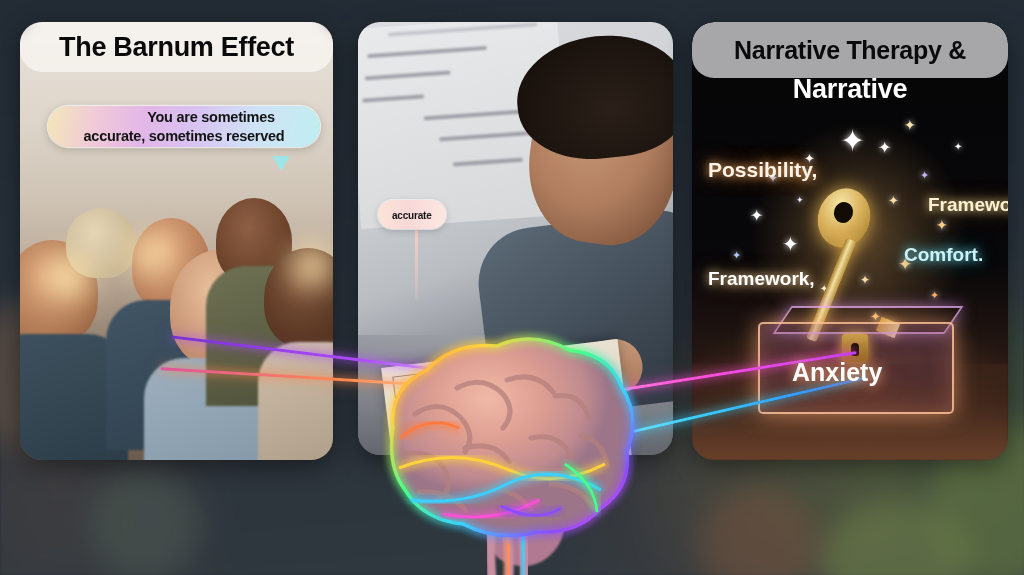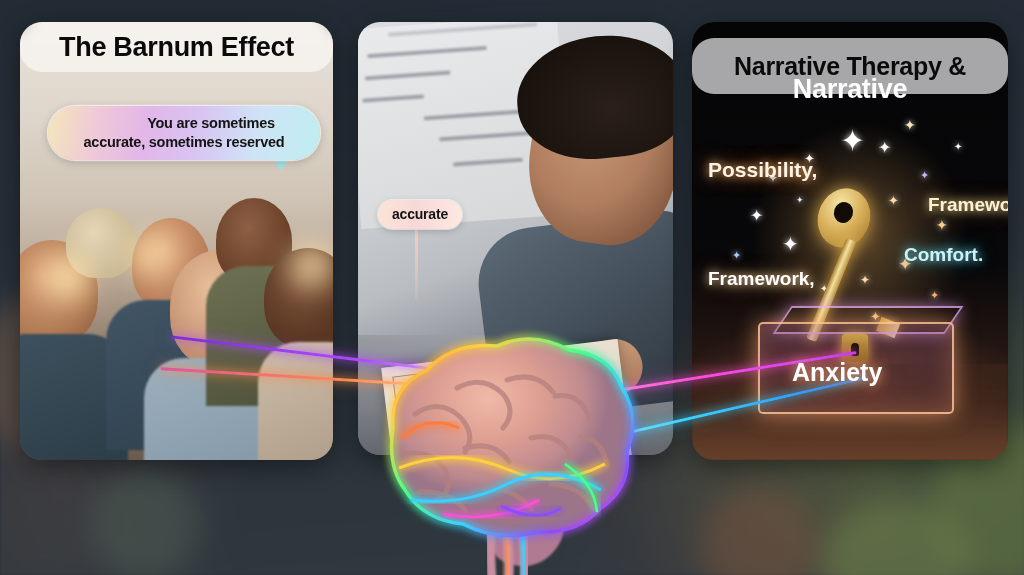--- a/index.html
+++ b/index.html
@@ -56,21 +56,21 @@
       radial-gradient(circle 22px at 128px 230px, rgba(255,228,175,.85), rgba(255,220,160,0) 70%),
       radial-gradient(circle 20px at 206px 238px, rgba(255,230,180,.75), rgba(255,220,160,0) 70%),
       radial-gradient(circle 24px at 292px 248px, rgba(255,228,175,.8), rgba(255,220,160,0) 70%),
       linear-gradient(180deg,#e8e2d9 0%,#ded6cb 22%,#cfc4b5 40%,#b9a795 58%,#8f7d6c 75%,#6b5a4e 100%);
   }
   
   .person{ position:absolute; border-radius:50% 50% 42% 42%; filter:blur(.6px); }
   .body{ position:absolute; border-radius:40px 40px 0 0; filter:blur(.8px); }
 
   .bubble{
-    position:absolute; left:28px; top:84px; width:272px; height:54px;
+    position:absolute; left:28px; top:84px; width:272px; height:41px;
     border-radius:27px; z-index:8;
     background:linear-gradient(100deg,#f3e7b8 0%,#f0c9d8 18%,#e2b6e8 36%,#d8c4f2 55%,#cfe3f6 76%,#bfeef0 100%);
     box-shadow:0 0 0 1.2px rgba(255,255,255,.65), 0 2px 10px rgba(0,0,0,.22);
     display:flex; flex-direction:column; align-items:center; justify-content:center;
     padding:0 10px;
   }
   .bubble span{
     font-size:14.5px; font-weight:bold; color:#141414; line-height:1.28;
     letter-spacing:-.25px; white-space:nowrap;
   }
@@ -125,21 +125,21 @@
   .desk{
     position:absolute; left:0; right:0; bottom:0; height:120px;
     background:linear-gradient(180deg,#9a9da3,#7d8187 60%,#63666c);
   }
   .tag{
     position:absolute; left:20px; top:178px; z-index:8;
     padding:5px 14px 6px; border-radius:16px;
     background:linear-gradient(95deg,#fbe4d6 0%,#f8d8d8 45%,#fde9e2 100%);
     box-shadow:0 0 0 1px rgba(255,255,255,.55), 0 2px 7px rgba(0,0,0,.2);
   }
-  .tag span{ font-size:14px; font-weight:bold; color:#141414; letter-spacing:-.2px; }
+  .tag span{ font-size:10px; font-weight:bold; color:#141414; letter-spacing:-.2px; }
   .tag-stem{
     position:absolute; left:57px; top:208px; width:2.6px; height:70px; z-index:7;
     background:linear-gradient(180deg,rgba(250,205,190,.95),rgba(250,205,190,.15));
   }
 
   
   #p3{ left:692px; top:22px; width:316px; height:438px; }
   #p3 .scene{
     position:absolute; inset:0;
     background:
@@ -340,21 +340,21 @@
       <span class="w3" style="left:16px;top:136px;font-size:21px;color:#fdf3e6;text-shadow:0 0 10px #ffb36b,0 0 20px rgba(255,150,70,.7);">Possibility,</span>
       <span class="w3" style="left:192px;top:172px;font-size:19px;color:#fdf2d4;text-shadow:0 0 10px #f3d48a,0 0 20px rgba(230,190,110,.6);margin-left:44px;">Framework,</span>
       <span class="w3" style="left:212px;top:222px;font-size:19px;color:#cdf3f7;text-shadow:0 0 10px #6fd8e8,0 0 20px rgba(90,200,230,.65);">Comfort.</span>
       <span class="w3" style="left:16px;top:246px;font-size:19px;color:#ffffff;text-shadow:0 0 10px #ffd9a0,0 0 20px rgba(255,190,120,.6);">Framework,</span>
 
       <span class="w3" style="left:100px;top:336px;font-size:25px;color:#fff;text-shadow:0 0 12px rgba(255,180,130,.9),0 0 24px rgba(255,140,90,.7);">Anxiety</span>
     </div>
 
     <span class="title-txt" style="position:absolute;left:0;right:0;top:52px;text-align:center;font-size:27px;color:#fff;z-index:7;">Narrative</span>
 
-    <div class="title-pill" style="height:56px;background:rgba(190,190,192,.88);margin-top:16px;">
+    <div class="title-pill" style="height:56px;background:rgba(190,190,192,.88);">
       <span class="title-txt" style="font-size:25px;">Narrative Therapy &amp;</span>
     </div>
   </div>
 
   <div id="brain-wrap">
     <svg width="320" height="300" viewBox="0 0 320 300">
       <defs>
         <radialGradient id="bg1" cx="40%" cy="30%">
           <stop offset="0%" stop-color="#f0b9a6"></stop>
           <stop offset="45%" stop-color="#dd9e92"></stop>

